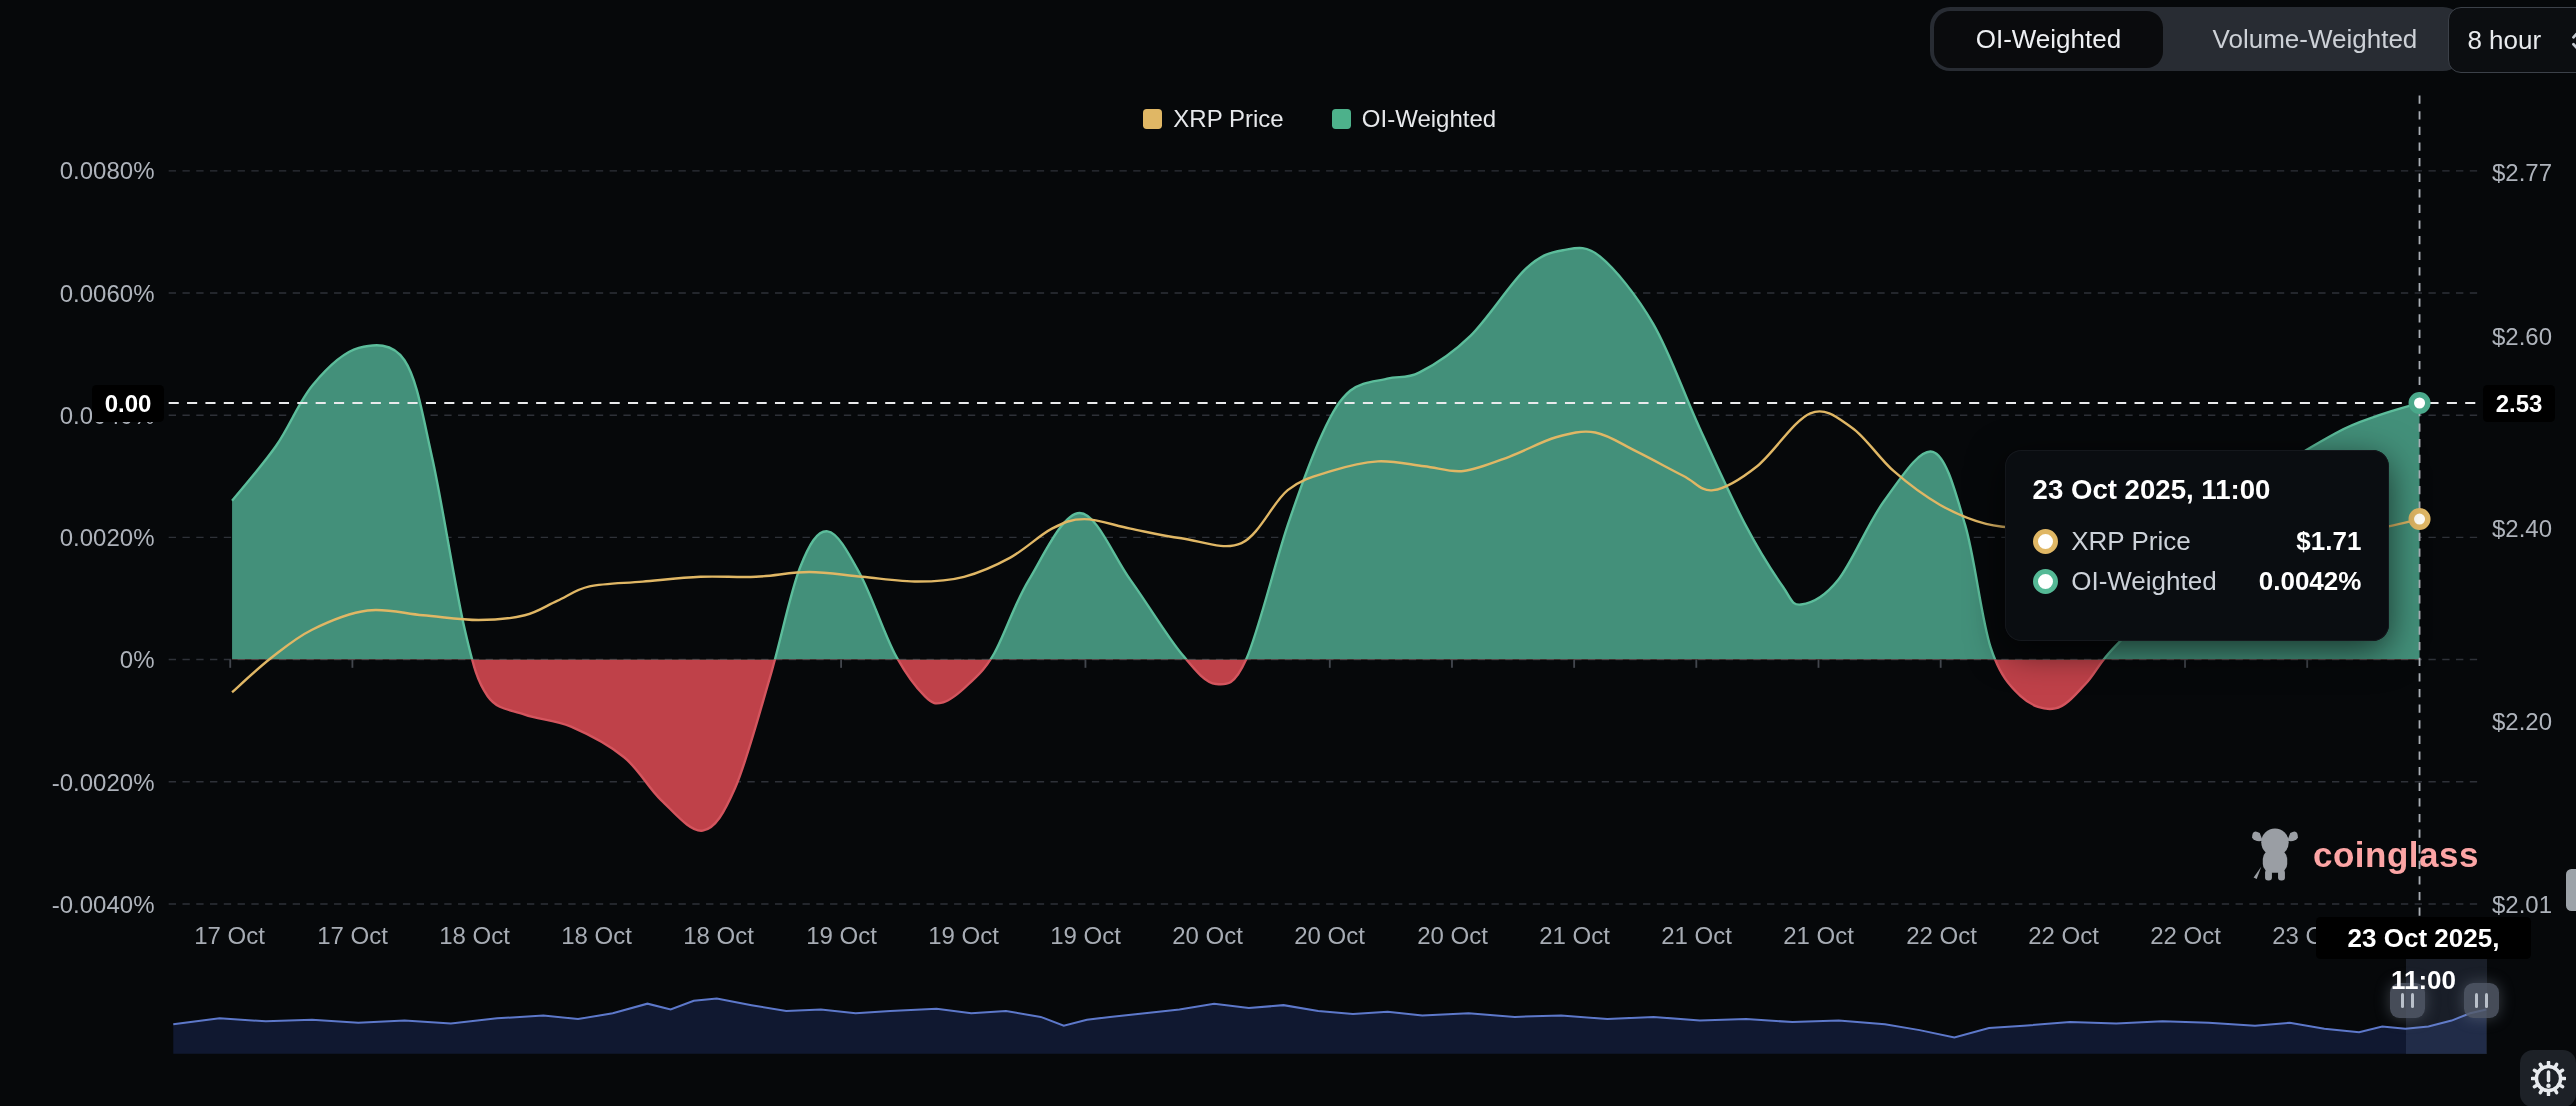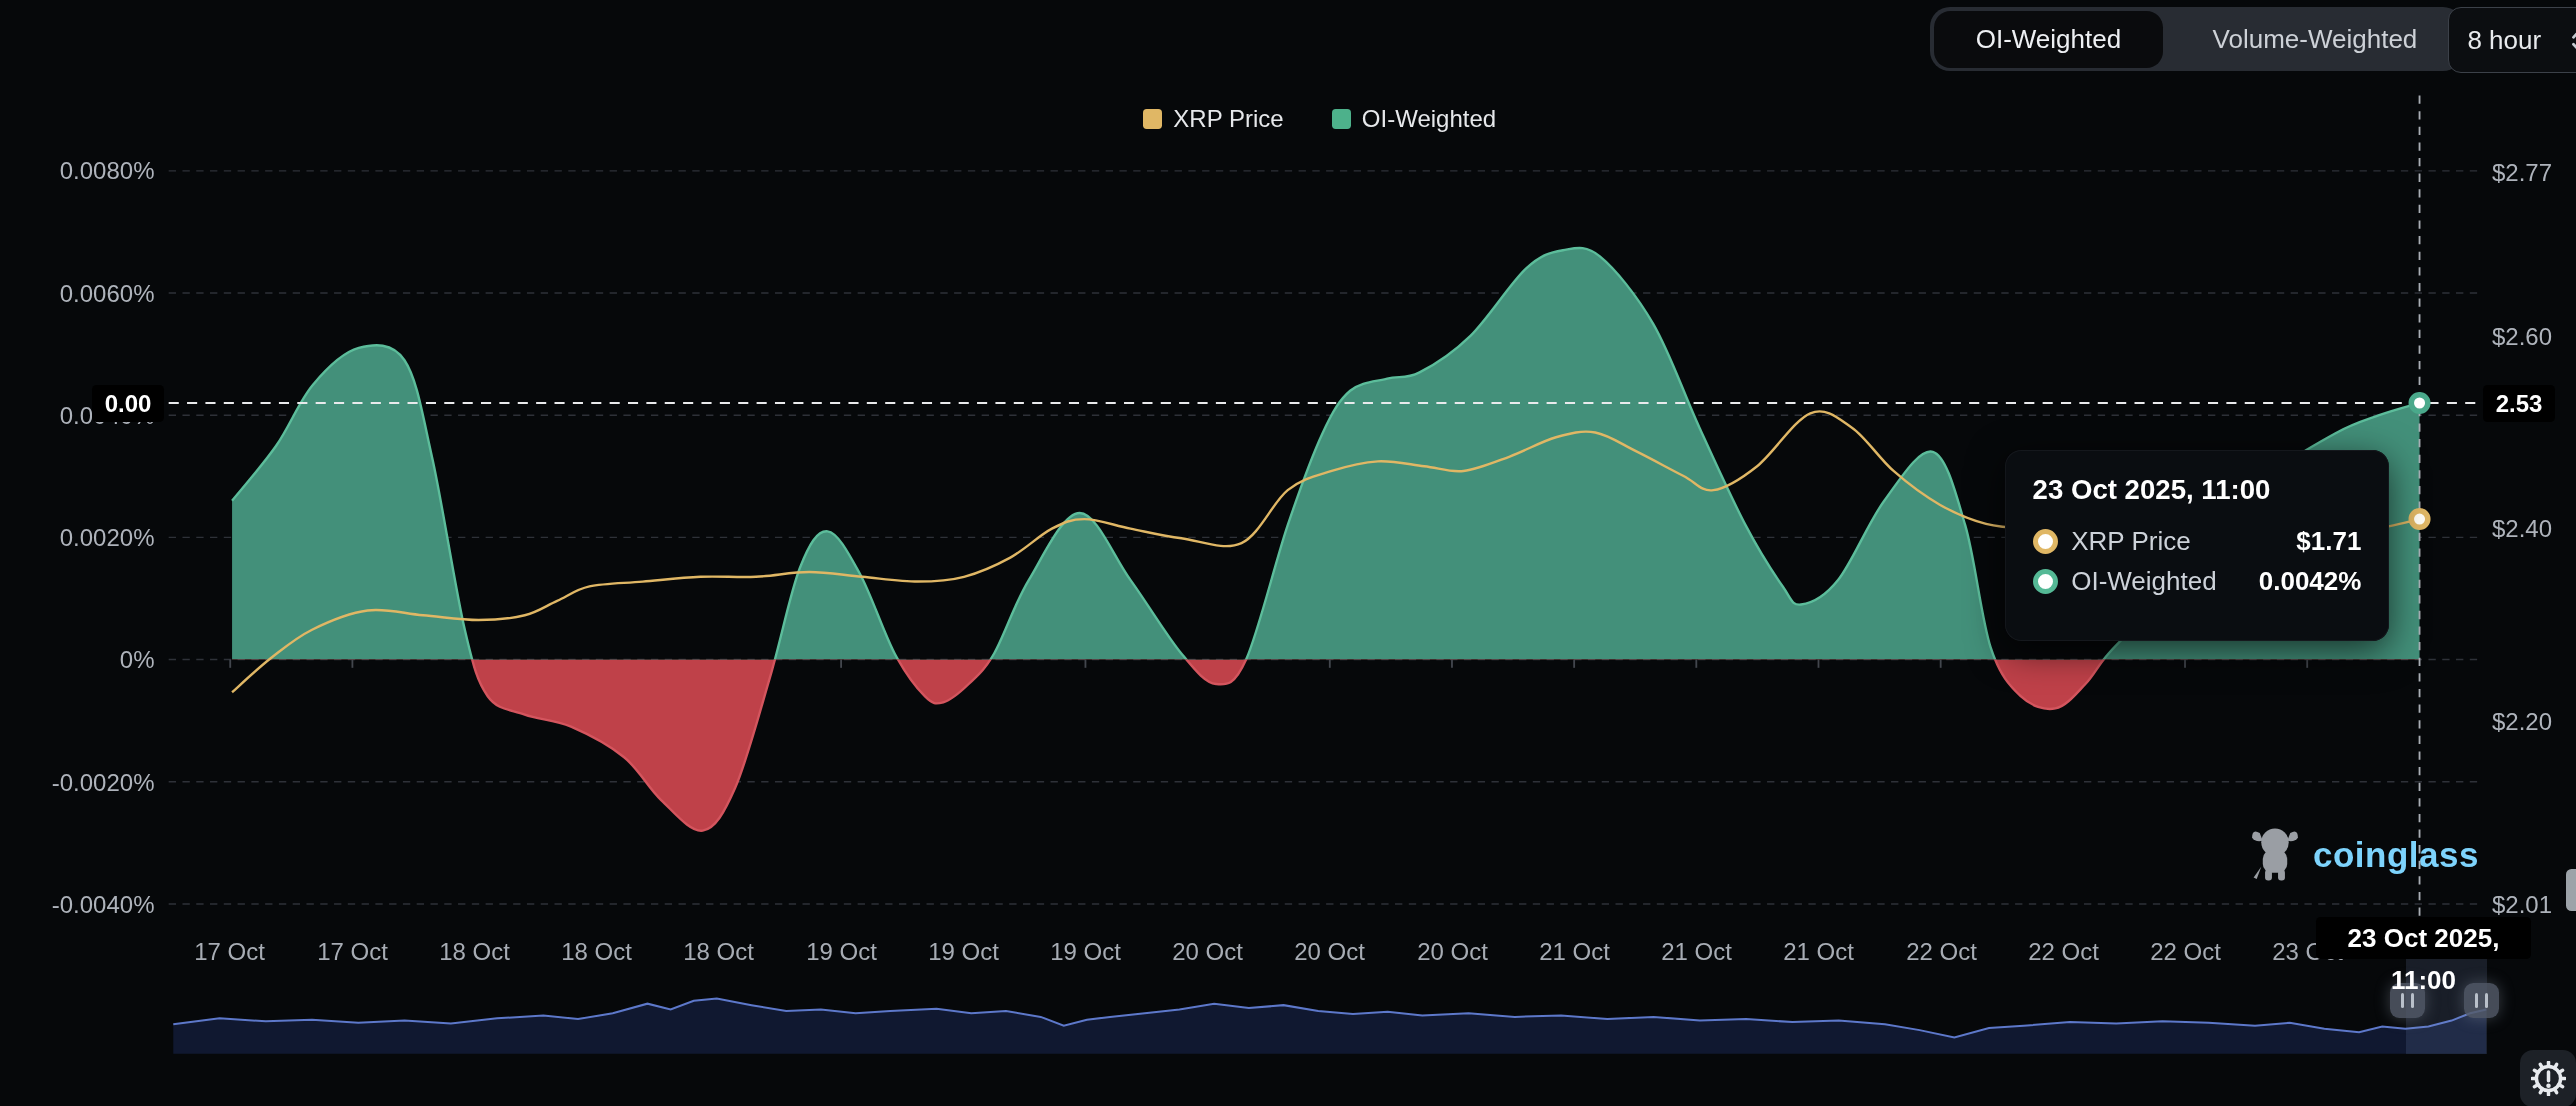--- a/index.html
+++ b/index.html
@@ -19,41 +19,41 @@
 
   
   #legend{left:1143px;top:105px;display:flex;align-items:center;gap:48px;}
   .legend-item{display:flex;align-items:center;gap:11px;cursor:pointer;}
   .legend-swatch{width:19.3px;height:19.3px;border-radius:3.7px;}
   .legend-label{font-size:24px;color:#e6e8eb;}
 
   
   .ytick{position:absolute;width:138px;text-align:right;font-size:24px;color:#aeb3bb;line-height:33px;height:33px;}
   .ytick-r{position:absolute;width:138px;text-align:left;font-size:24px;color:#aeb3bb;line-height:33px;height:33px;}
-  .xtick{position:absolute;width:129px;text-align:center;font-size:24px;color:#a7acb4;line-height:33px;height:33px;margin-top:16px;}
+  .xtick{position:absolute;width:129px;text-align:center;font-size:24px;color:#a7acb4;line-height:33px;height:33px;}
 
   
   .axis-badge{position:absolute;background:#000;color:#fff;font-weight:700;font-size:24px;
               border-radius:4.6px;height:37px;line-height:37px;text-align:center;z-index:6;}
   #badge-left{left:92px;top:385px;width:72px;text-align:center;}
   #badge-right{left:2483px;top:385px;width:72px;}
   #badge-date{left:2316px;top:917px;width:215px;height:42px;line-height:42px;font-size:26px;z-index:7;}
 
   
   #tooltip{left:2005px;top:450px;width:384px;height:191px;background:#0a0d11;border-radius:16.5px;z-index:8;
            box-shadow:0 9.2px 37px rgba(0,0,0,.65), inset 0 0 0 0.9px #15181d;padding:24px 27.6px;box-sizing:border-box;}
   #tooltip .tt-title{font-size:27.6px;font-weight:700;color:#fff;margin-bottom:20px;}
   .tt-row{display:flex;align-items:center;gap:13px;margin-top:9.2px;}
   .tt-dot{width:15.6px;height:15.6px;border-radius:50%;background:#fff;border:5.5px solid #888;box-sizing:content-box;}
   .tt-label{font-size:26px;color:#cdd2d9;flex:0 0 auto;}
   .tt-val{font-size:26px;font-weight:700;color:#fff;margin-left:auto;}
 
   
   #watermark{left:2250px;top:827px;display:flex;align-items:center;gap:13px;z-index:1;}
-  #watermark .wm-text{font-size:35px;font-weight:700;color:#7dd3fc;letter-spacing:0.5px;}
+  #watermark .wm-text{font-size:35px;font-weight:700;color:#fca5a5;letter-spacing:0.5px;}
 
   
   #nav-window{left:2406px;top:948px;width:81px;height:106px;background:rgba(125,148,200,.16);z-index:2;}
   .nav-handle{position:absolute;width:35px;height:35px;border-radius:9.2px;background:rgba(84,92,106,.82);z-index:3;
               display:flex;align-items:center;justify-content:center;gap:6.4px;cursor:ew-resize;
               box-shadow:0 0 14.7px rgba(150,160,178,.35);}
   .nav-handle .bar{width:3.7px;height:15.6px;border-radius:1.8px;background:#b9c0ca;}
   #nav-handle-left{left:2390px;top:983px;}
   #nav-handle-right{left:2464px;top:983px;}
 

